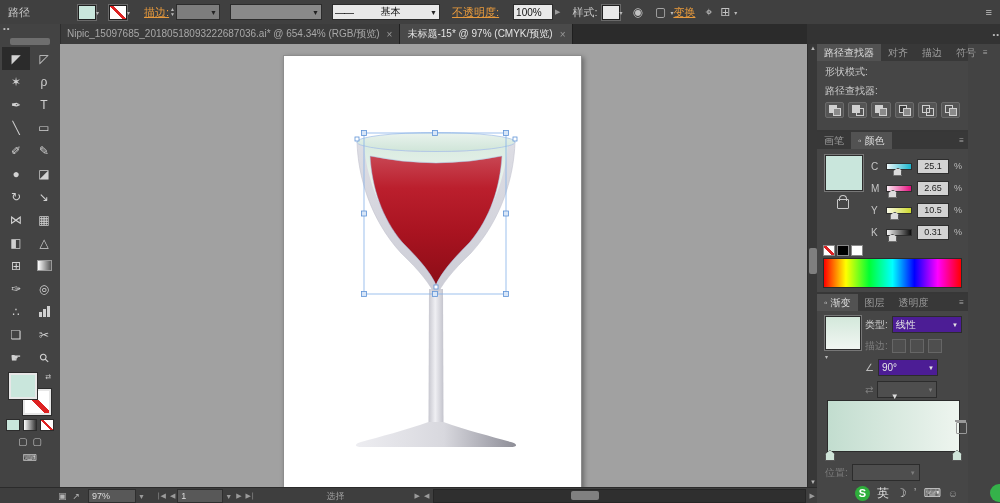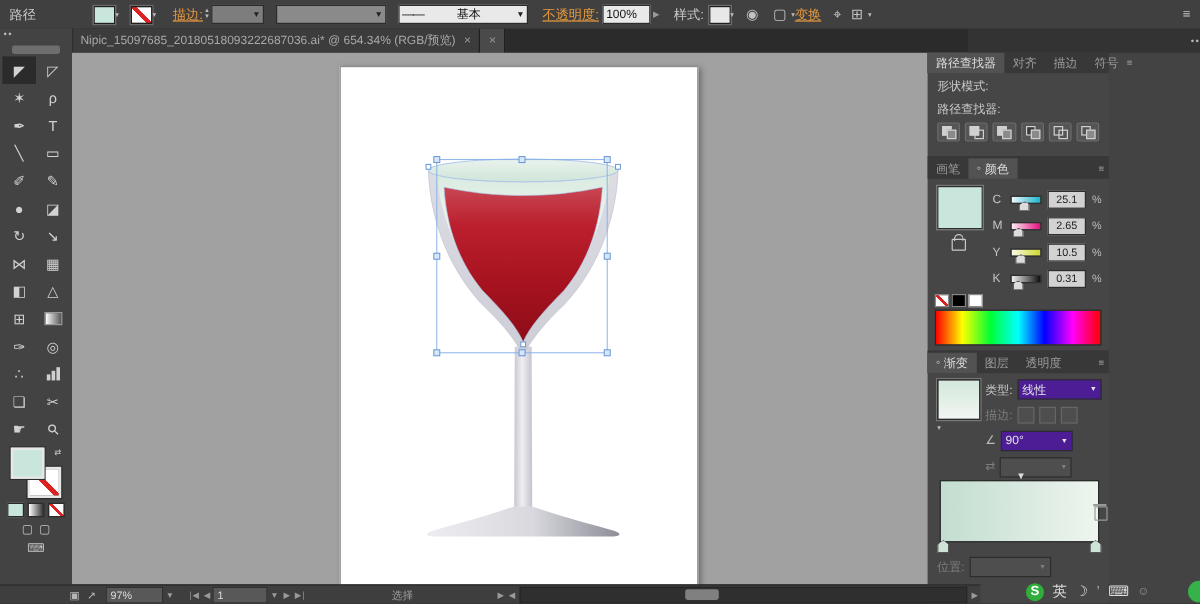--- a/index.html
+++ b/index.html
@@ -50,21 +50,21 @@
   
   #canvas{left:60px;top:44px;width:747px;height:443px;background:#a1a1a1;overflow:hidden;}
   #artboard{position:absolute;left:223px;top:11px;width:297px;height:435px;background:#fff;
      border:1px solid #8d8d8d;box-shadow:2px 2px 5px rgba(0,0,0,.35);}
   
   #vscroll{left:807px;top:44px;width:10px;height:443px;background:#383838;border-left:1px solid #2d2d2d;}
   #vscroll .arr{width:10px;height:9px;font-size:6px;color:#b5b5b5;text-align:center;line-height:9px;}
   #vthumb{position:absolute;left:1px;top:204px;width:8px;height:26px;background:#7f7f7f;border-radius:2px;}
   #vscroll .arr.bot{position:absolute;bottom:0;}
   
-  #dock{left:773px;top:44px;width:151px;height:459px;background:#464646;font-size:10px;}
+  #dock{left:817px;top:44px;width:151px;height:459px;background:#464646;font-size:10px;}
   .panel{border-bottom:2px solid #373737;position:relative;}
   .ptabs{display:flex;height:17px;background:#383838;align-items:stretch;font-size:10px;}
   .ptab{display:flex;align-items:center;padding:0 7px;color:#9c9c9c;gap:3px;white-space:nowrap;}
   .ptab.on{background:#525252;color:#dedede;}
   .pmenu{margin-left:auto;display:flex;align-items:center;color:#aaa;font-size:8px;padding-right:4px;gap:2px;}
   .prow{display:flex;align-items:center;padding:2px 8px;gap:4px;color:#c9c9c9;}
   .pfbtn{position:relative;width:23px;height:16px;background:#555;border:1px solid #6b6b6b;border-radius:2px;}
   .pfbtn i{position:absolute;width:8px;height:8px;border:1px solid #d0d0d0;}
   .pfbtn i.b1{left:3px;top:2px;background:#cfcfcf;}
   .pfbtn i.b2{left:8px;top:5px;background:#8a8a8a;}
@@ -153,21 +153,21 @@
     <span class="dd" style="width:86px;margin-left:10px;background:#8a8a8a">
         <span></span>
         <span class="car">▼</span>
       </span>
     <span class="dd whitebox" style="width:102px;margin-left:10px">
       <span style="letter-spacing:-1px">——</span>
         <span>基本</span>
         <span class="car">▼</span>
     </span>
     <span class="orange" style="margin-left:12px">不透明度:</span>
-    <span class="dd whitebox" style="width:34px;margin-left:3px">
+    <span class="dd whitebox" style="width:34px;margin-left:14px">
         <span>100%</span>
       </span>
     <span class="sarr">▶</span>
     <span class="lbl" style="margin-left:10px">样式:</span>
     <span class="swatch" style="margin-left:4px;background:#e8e8e8"></span>
     <span style="font-size:6px;color:#bbb">▾</span>
     <span class="cbicon" style="margin-left:10px">◉</span>
     <span class="cbicon" style="margin-left:8px">▢</span>
     <span style="font-size:6px;color:#bbb">▾</span>
     <span class="orange" style="">变换</span>
@@ -176,20 +176,21 @@
     <span style="font-size:6px;color:#bbb">▾</span>
     <span style="margin-left:auto;margin-right:8px;font-size:11px;color:#c5c5c5">≡</span>
   </div>
 
   <div id="tab-bar" class="abs">
     <div class="doc-tab inactive">
       <span>Nipic_15097685_20180518093222687036.ai* @ 654.34% (RGB/预览)</span>
       <span class="tab-close">×</span>
     </div>
     <div class="doc-tab active">
+      <span>未标题-15* @ 97% (CMYK/预览)</span>
       <span class="tab-close">×</span>
     </div>
   </div>
   <div id="dock-top" class="abs">
     <span>••</span>
   </div>
 
   <div id="tools" class="abs">
     <div id="tools-head">••</div>
     <div id="tools-grip"></div>

